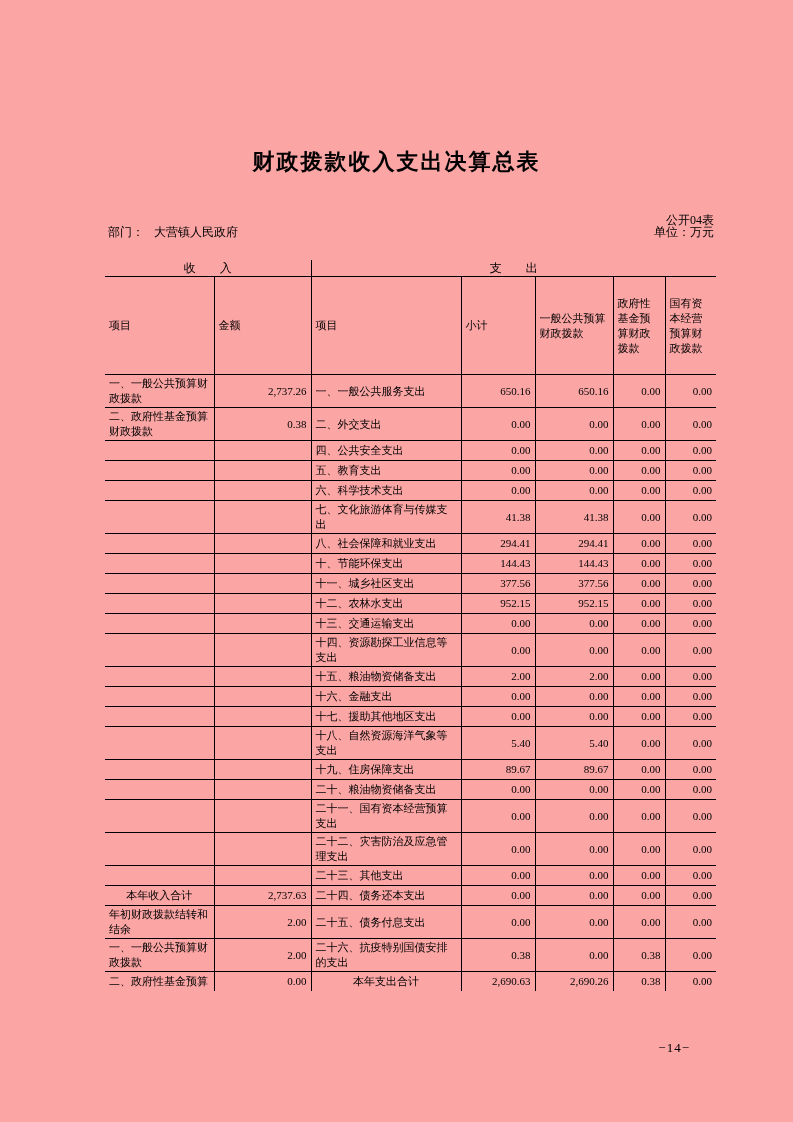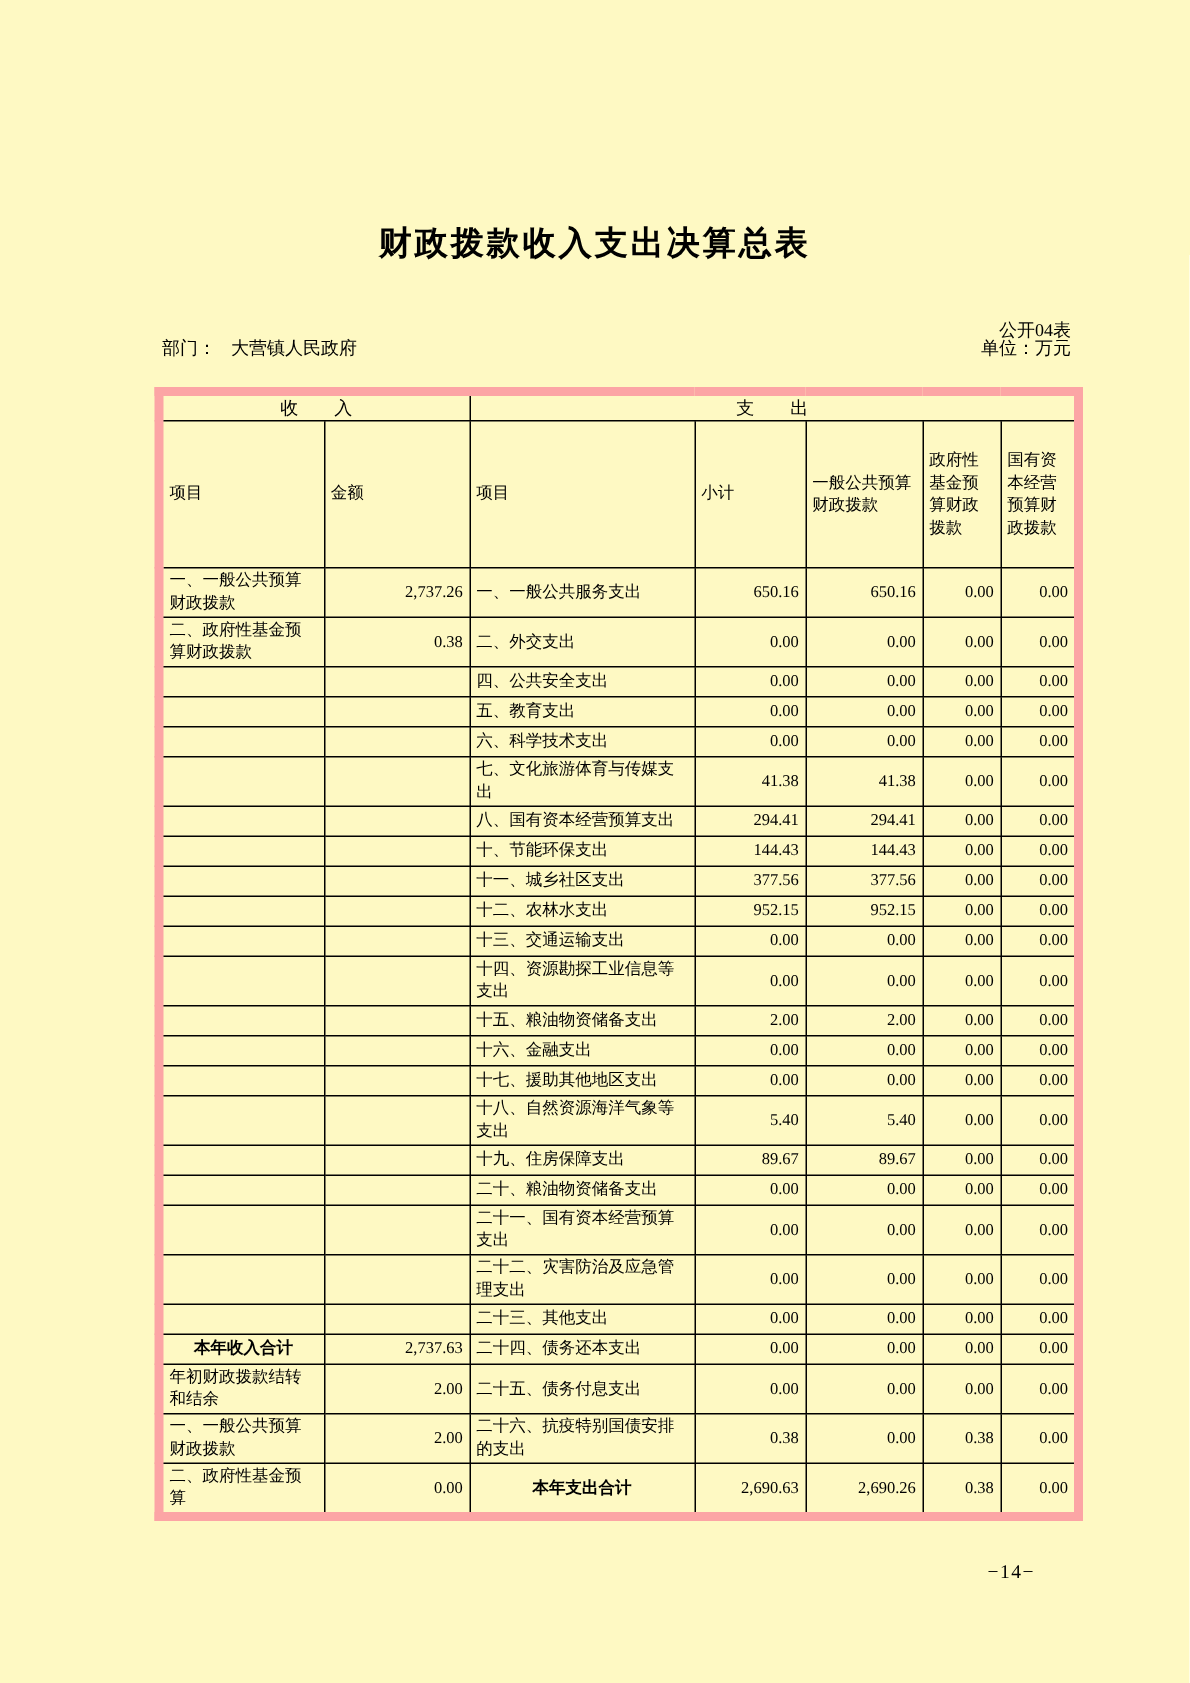--- a/index.html
+++ b/index.html
@@ -1,19 +1,19 @@
 <!DOCTYPE html>
 <html><head>
 <meta charset="utf-8">
 <style>
   html, body { margin: 0; padding: 0; background: #ffffff; }
   .page {
     position: relative;
     width: 793px; height: 1122px;
-    background: #fef9c3;
+    background: #fca5a5;
     color: #000000;
     font-family: "Liberation Serif", serif;
     overflow: hidden;
   }
   .title {
     position: absolute; top: 147px; left: 0; width: 100%;
     text-align: center;
     font-family: "Liberation Sans", sans-serif;
     font-weight: bold; font-size: 22px; letter-spacing: 2px;
   }
@@ -25,40 +25,40 @@
     position: absolute; top: 224px; left: 108px; right: 79px;
     display: flex; justify-content: space-between;
     font-size: 12px;
   }
   .dept-name { margin-left: 10px; }
   .tbl-wrap { position: absolute; top: 258px; left: 103px; }
   table.budget {
     border-collapse: collapse;
     table-layout: fixed;
     width: 613px;
-    border: 6px solid #fca5a5;
+    border: 2px solid #fca5a5;
   }
   table.budget td {
     border: 1px solid #000;
     font-size: 11px;
     line-height: 15px;
     padding: 1px 4px;
     vertical-align: middle;
     word-break: break-all;
     overflow: hidden;
   }
   td.sl { border-left-width: 2px; }        
   tr.r-sec td { height: 16px; text-align: center; font-size: 12px; padding: 0; font-family: "Liberation Serif", serif; }
   tr.r-head td { height: 95px; }
   td.h-gen    { padding: 1px 20px 1px 6px; }
   td.h-narrow { padding: 1px 10px; }
   tr.r-lanci td { height: 15px; text-align: center; padding: 1px 2px; }
   tbody td { height: 17px; }
   td.num { text-align: right; padding-right: 5px; }
-  td.total { font-weight: bold; text-align: center; }
+  td.total { font-weight: normal; text-align: center; }
   .footer {
     position: absolute; top: 1040px; right: 103px;
     font-size: 13px; letter-spacing: 1px;
   }
 </style>
 </head>
 <body>
 
 <div class="page">
 
@@ -148,21 +148,21 @@
             <td class="num"></td>
             <td class="item sl">七、文化旅游体育与传媒支出</td>
             <td class="num">41.38</td>
             <td class="num">41.38</td>
             <td class="num">0.00</td>
             <td class="num">0.00</td>
           </tr>
           <tr>
             <td class="item"></td>
             <td class="num"></td>
-            <td class="item sl">八、国有资本经营预算支出</td>
+            <td class="item sl">八、社会保障和就业支出</td>
             <td class="num">294.41</td>
             <td class="num">294.41</td>
             <td class="num">0.00</td>
             <td class="num">0.00</td>
           </tr>
           <tr>
             <td class="item"></td>
             <td class="num"></td>
             <td class="item sl">十、节能环保支出</td>
             <td class="num">144.43</td>

